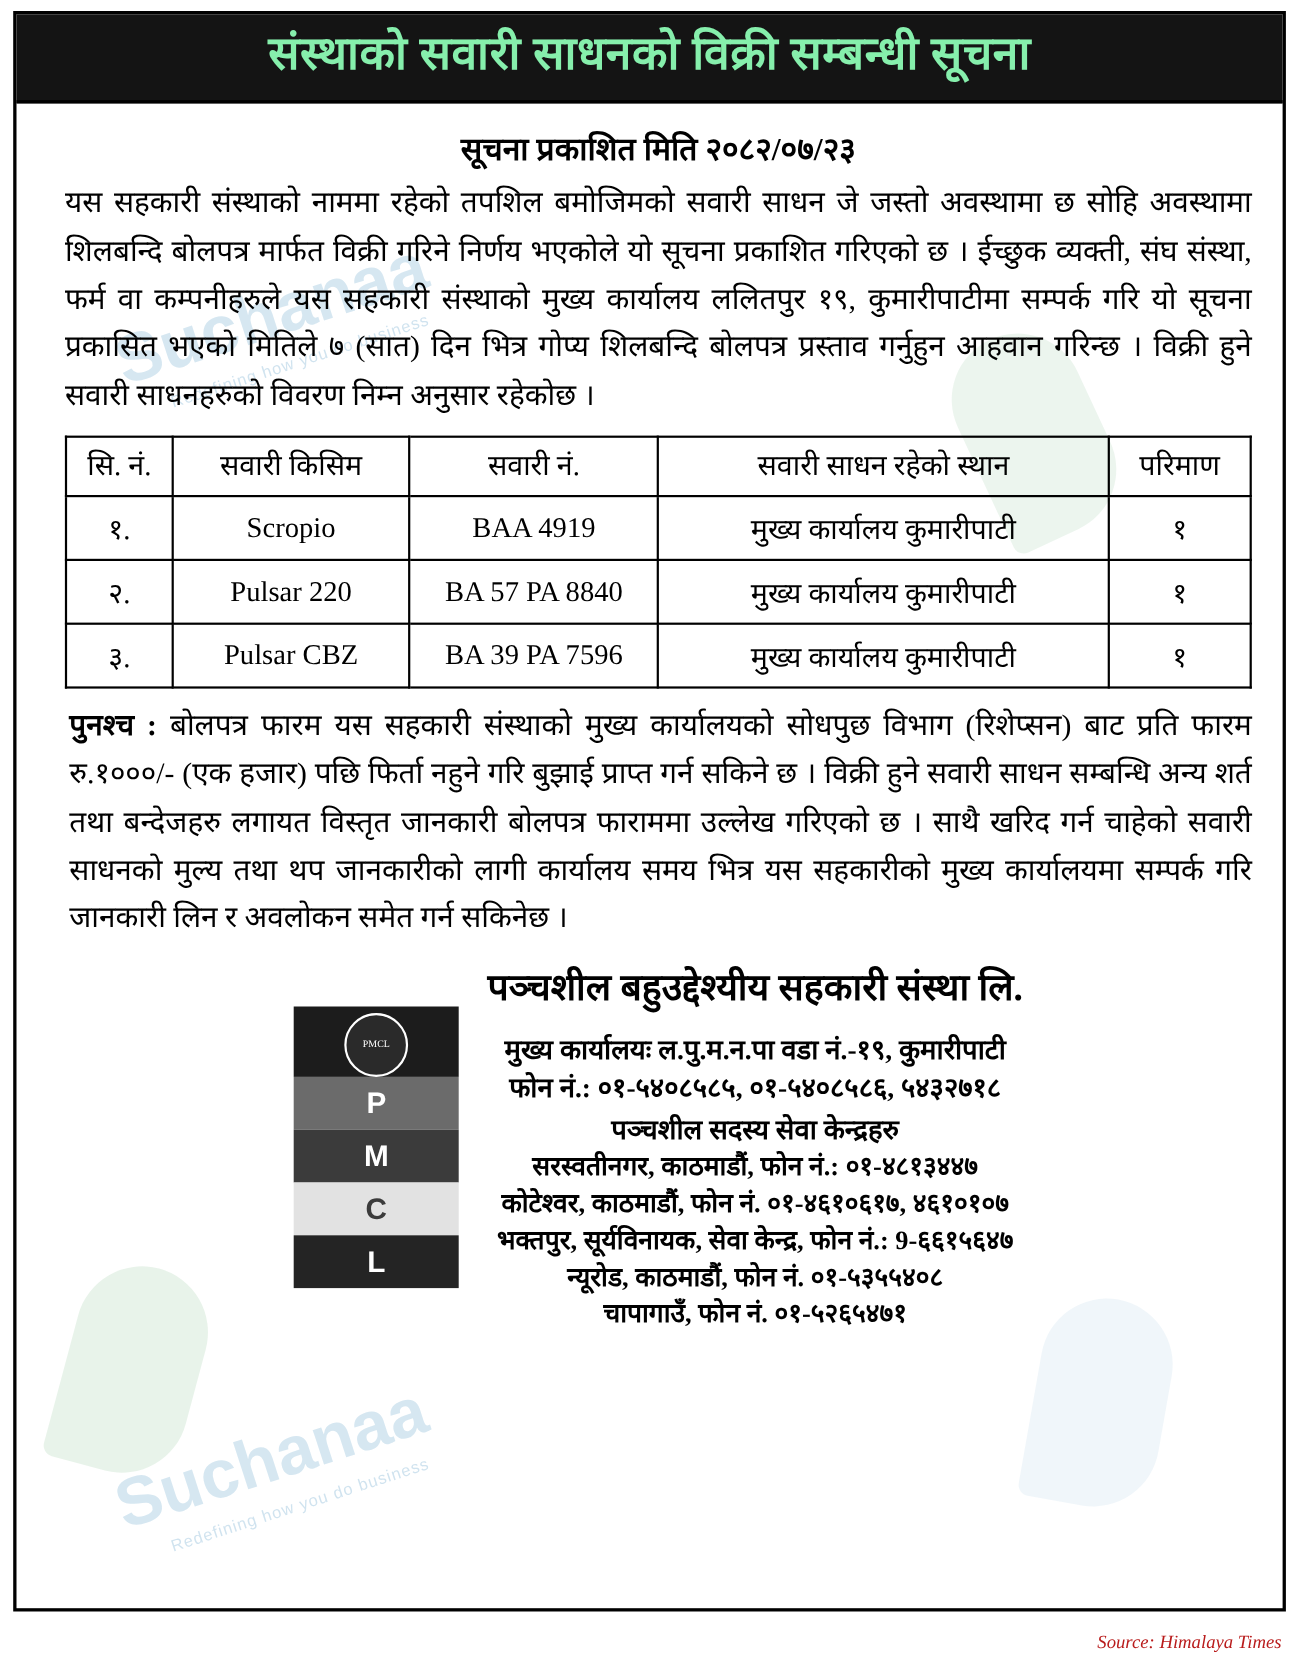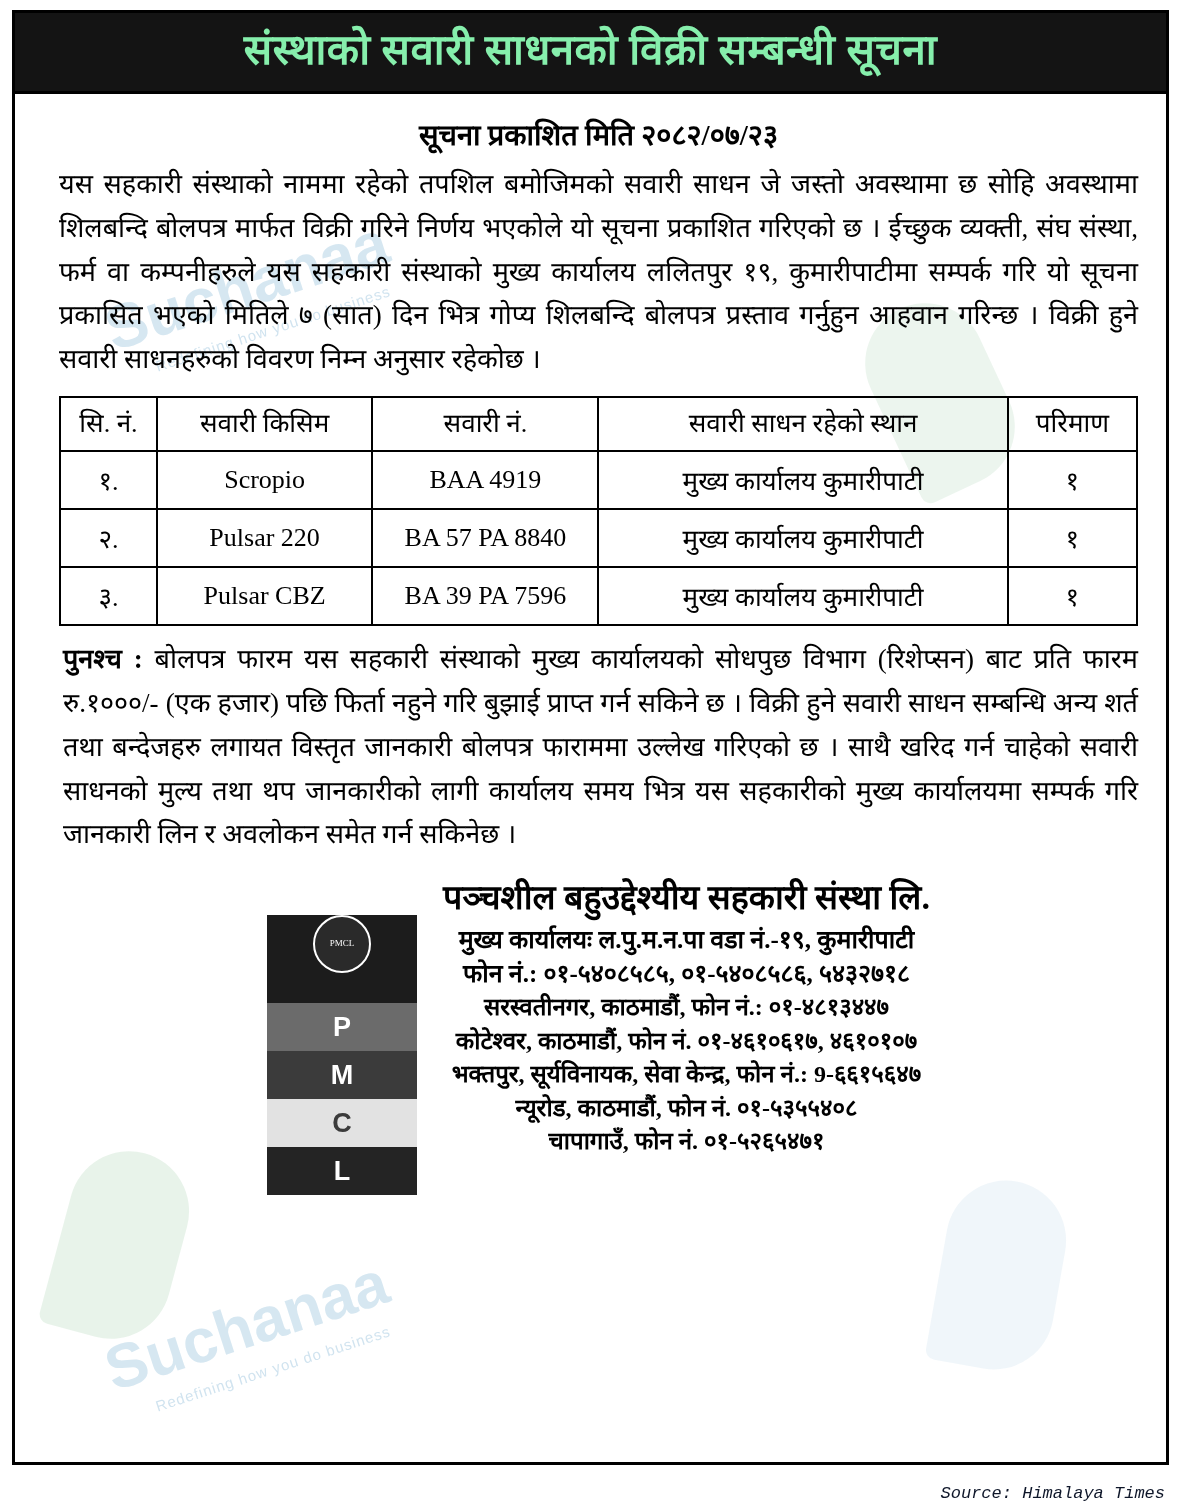--- a/index.html
+++ b/index.html
@@ -149,24 +149,24 @@
     margin-top: 16px;
     padding-bottom: 10px;
   }
   .logo-block {
     width: 150px;
     margin-right: 26px;
     margin-top: 42px;
     flex: 0 0 auto;
   }
   .logo-seal {
-    height: 88px;
+    height: 64px;
     background: #1c1c1c;
     display: flex;
-    align-items: flex-start;
+    align-items: flex-end;
     justify-content: center;
   }
   .seal-circle {
     width: 58px; height: 58px;
     border-radius: 50%;
     border: 2px solid #ffffff;
     background: #2a2a2a;
     display: flex;
     align-items: center;
     justify-content: center;
@@ -191,21 +191,21 @@
   .lr-c { background: #e2e2e2; color: #3b3b3b; }
   .lr-l { background: #242424; color: #ffffff; }
 
   .org-block {
     text-align: center;
     flex: 0 1 auto;
   }
   .org-name {
     font-size: 34px;
     font-weight: bold;
-    margin-bottom: 4px;
+    margin-bottom: 20px;
   }
   .org-line {
     font-size: 25px;
     font-weight: bold;
     line-height: 1.36;
   }
   .org-sub-head {
     font-size: 25px;
     font-weight: bold;
     line-height: 1.36;
@@ -216,22 +216,22 @@
     font-weight: bold;
     line-height: 1.4;
   }
 
   .source-line {
     position: absolute;
     right: 16px;
     bottom: 6px;
     font-size: 17px;
     font-style: italic;
-    font-family: Liberation Mono, monospace;
-    color: #0f172a;
+    font-family: Liberation Serif, serif;
+    color: #b91c1c;
     z-index: 3;
   }
 </style>
 </head>
 <body>
 
 <div class="page">
 
   <div class="watermark">
     <div class="wm-leaf leaf1"></div>
@@ -304,20 +304,21 @@
           <div class="logo-row lr-p">P</div>
           <div class="logo-row lr-m">M</div>
           <div class="logo-row lr-c">C</div>
           <div class="logo-row lr-l">L</div>
         </div>
 
         <div class="org-block">
           <div class="org-name">पञ्चशील बहुउद्देश्यीय सहकारी संस्था लि.</div>
           <div class="org-line">मुख्य कार्यालयः ल.पु.म.न.पा वडा नं.-१९, कुमारीपाटी</div>
           <div class="org-line">फोन नं.: ०१-५४०८५८५, ०१-५४०८५८६, ५४३२७१८</div>
+          <div class="org-sub-head">पञ्चशील सदस्य सेवा केन्द्रहरु</div>
           <div class="org-branch">सरस्वतीनगर, काठमाडौं, फोन नं.: ०१-४८१३४४७</div>
           <div class="org-branch">कोटेश्वर, काठमाडौं, फोन नं. ०१-४६१०६१७, ४६१०१०७</div>
           <div class="org-branch">भक्तपुर, सूर्यविनायक, सेवा केन्द्र, फोन नं.: 9-६६१५६४७</div>
           <div class="org-branch">न्यूरोड, काठमाडौं, फोन नं. ०१-५३५५४०८</div>
           <div class="org-branch">चापागाउँ, फोन नं. ०१-५२६५४७१</div>
         </div>
 
       </div>
 
     </div>

